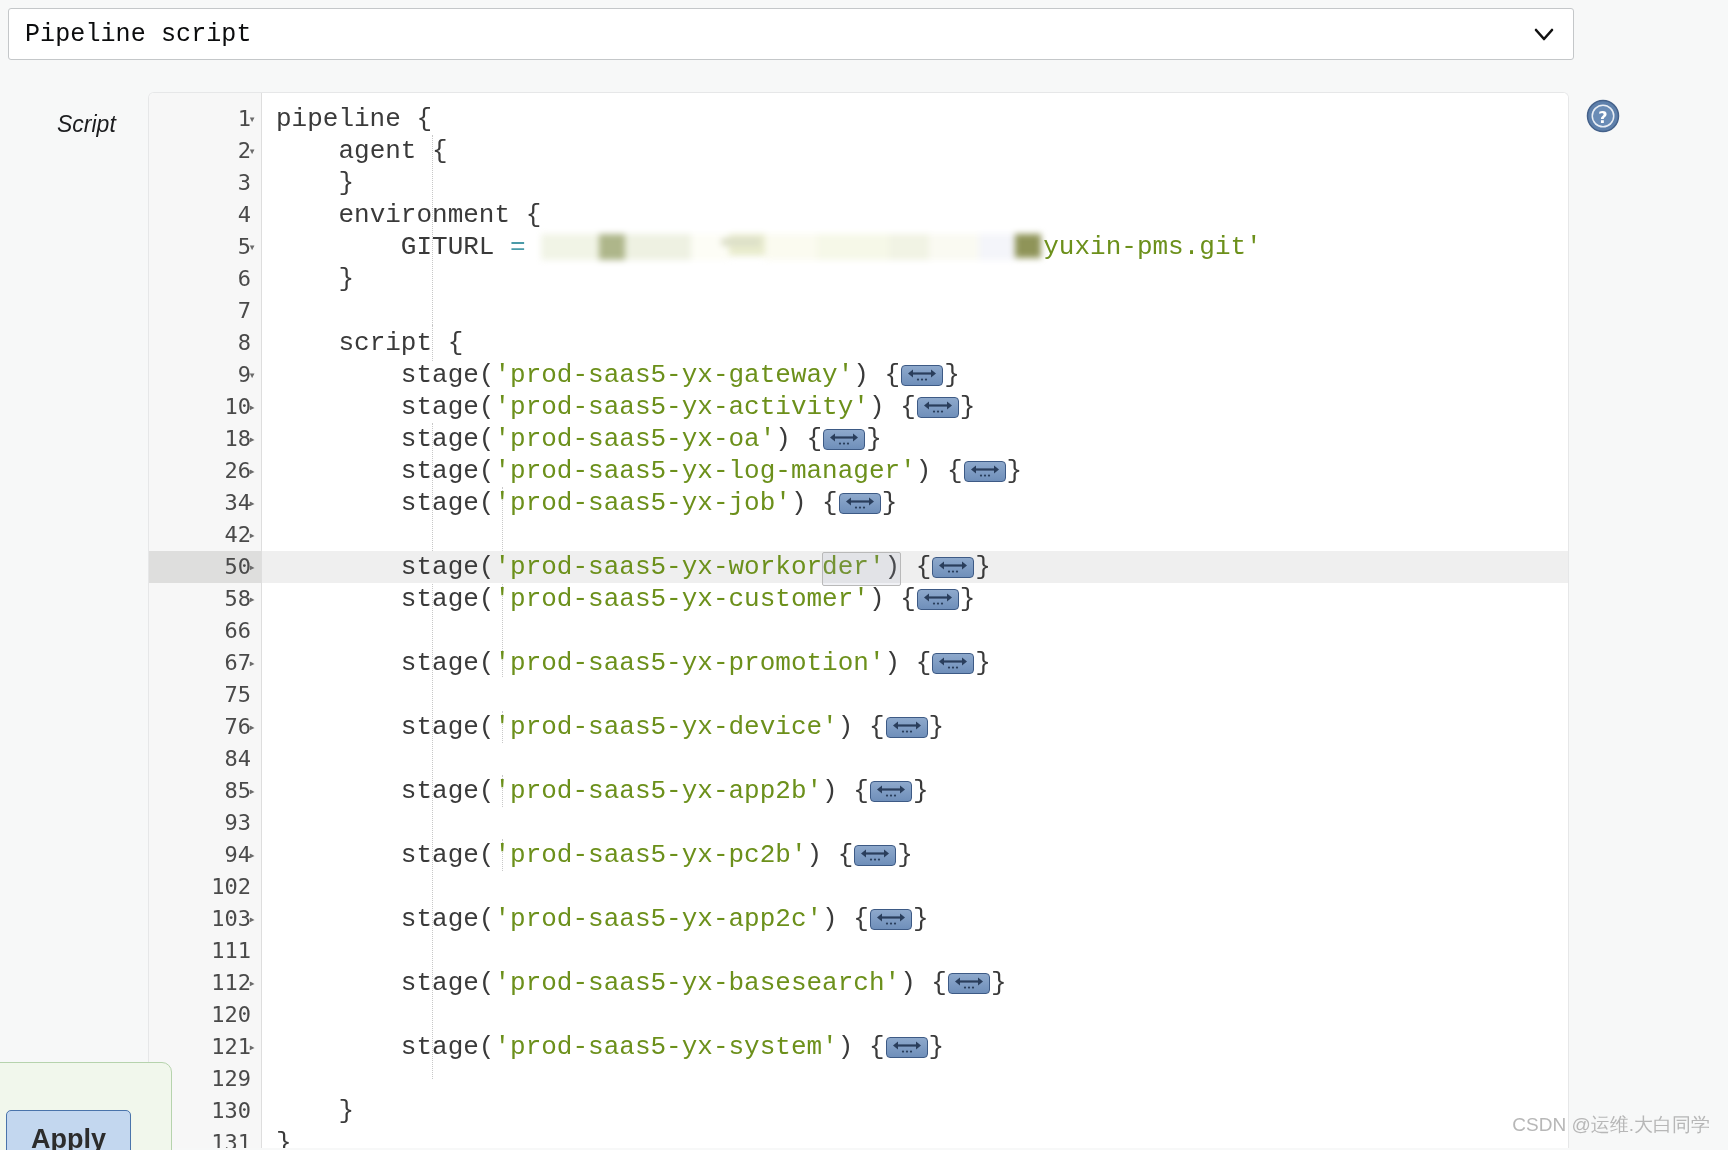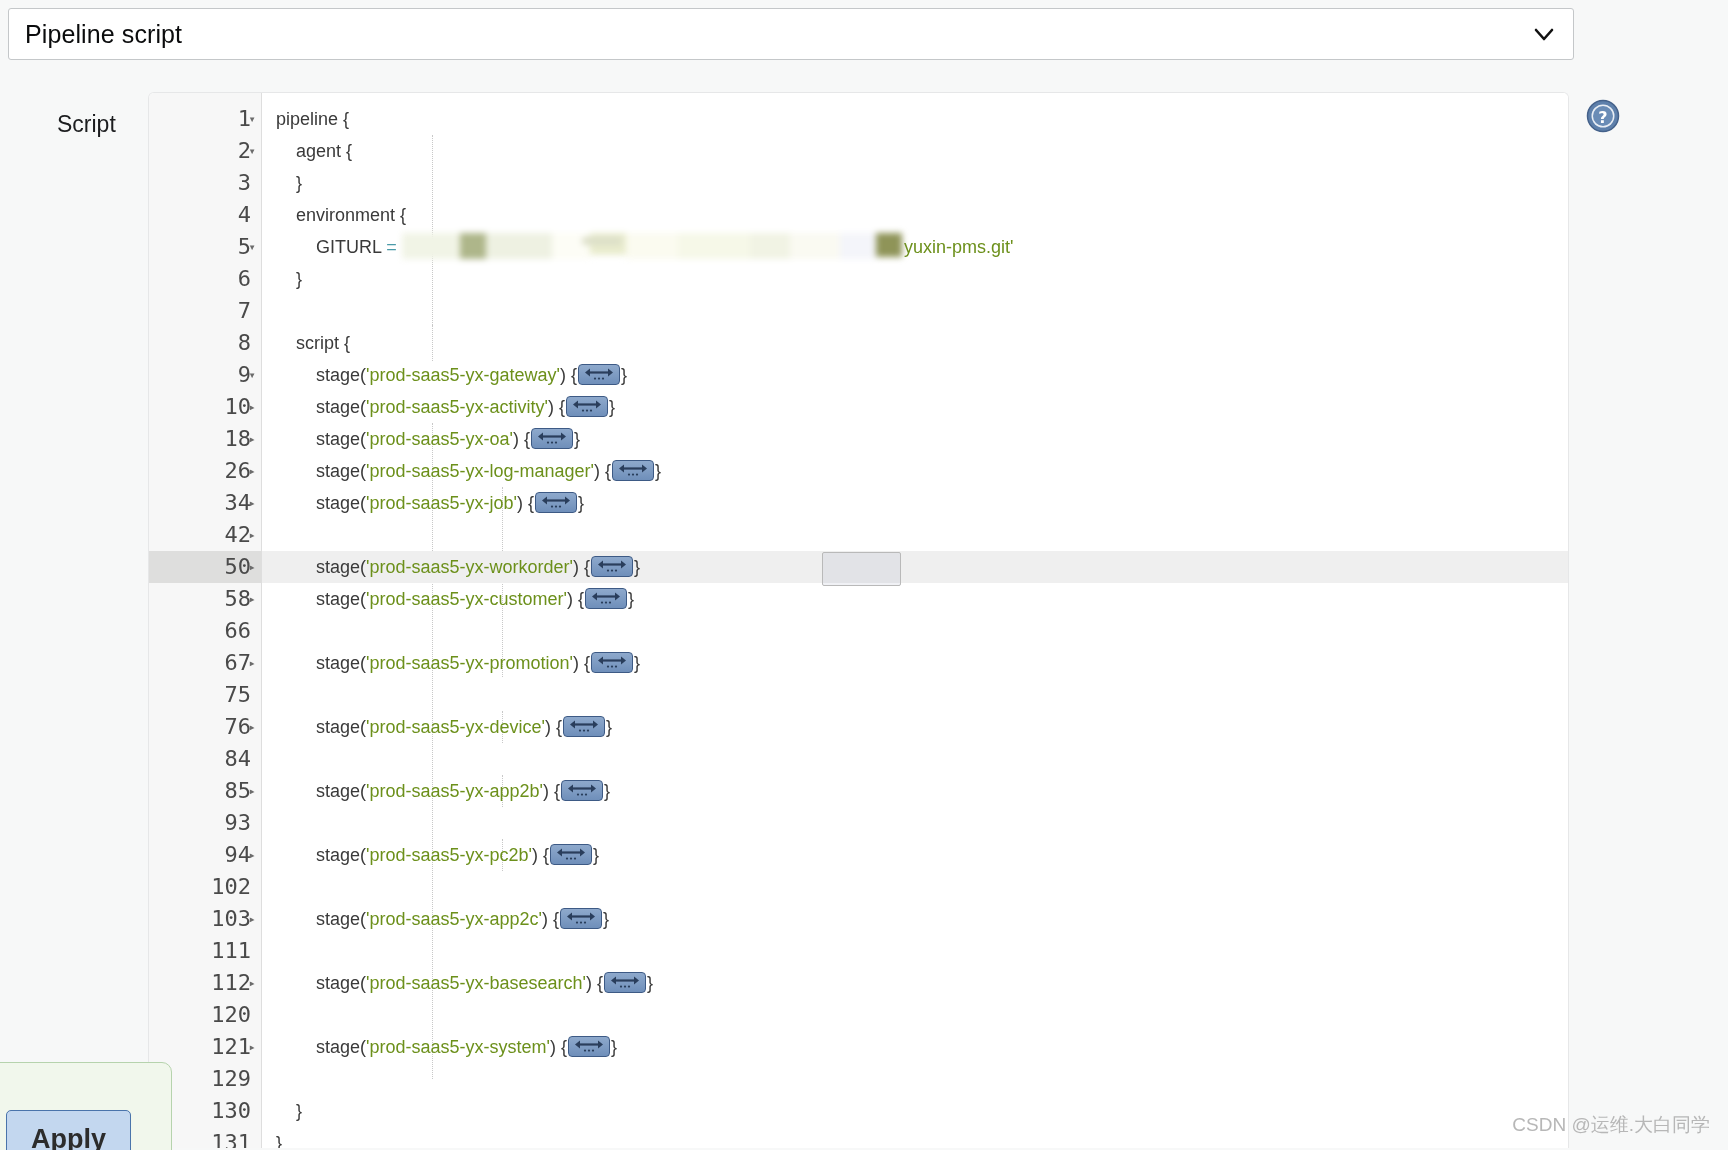--- a/index.html
+++ b/index.html
@@ -30,36 +30,38 @@
     display: flex;
     align-items: center;
     padding: 0 16px;
   }
   .select-value {
     font-size: 25px;
     color: #0b0c0d;
     letter-spacing: 0.1px;
     flex: 1;
     white-space: nowrap;
+    font-family: Liberation Mono, monospace;
   }
   .chevron {
     width: 26px;
     height: 26px;
     flex: 0 0 auto;
   }
   .chevron svg { display:block; }
 
   
   .script-label {
     position: absolute;
     left: 57px;
     top: 111px;
     font-size: 23px;
     color: #1c1d1f;
     white-space: nowrap;
+    font-style: italic;
   }
 
   
   .editor {
     position: absolute;
     left: 148px;
     top: 92px;
     width: 1421px;
     height: 1056px;
     background: #ffffff;
@@ -109,22 +111,22 @@
     height: 32px;
     line-height: 32px;
     font-size: 12px;
     color: #6c6c6c;
     text-align: center;
   }
 
   .cl {
     height: 32px;
     line-height: 32px;
-    font-family: Liberation Sans, sans-serif;
-    font-size: 18px;
+    font-family: Liberation Mono, monospace;
+    font-size: 26px;
     color: #3a3a3a;
     white-space: pre;
     padding-left: 14px;
     box-sizing: border-box;
     position: relative;
   }
   .cl.active { background: #efefef; margin-top: 32px; }
 
   .tok-str { color: #6c901b; }
   .tok-op  { color: #4a9aa8; }

